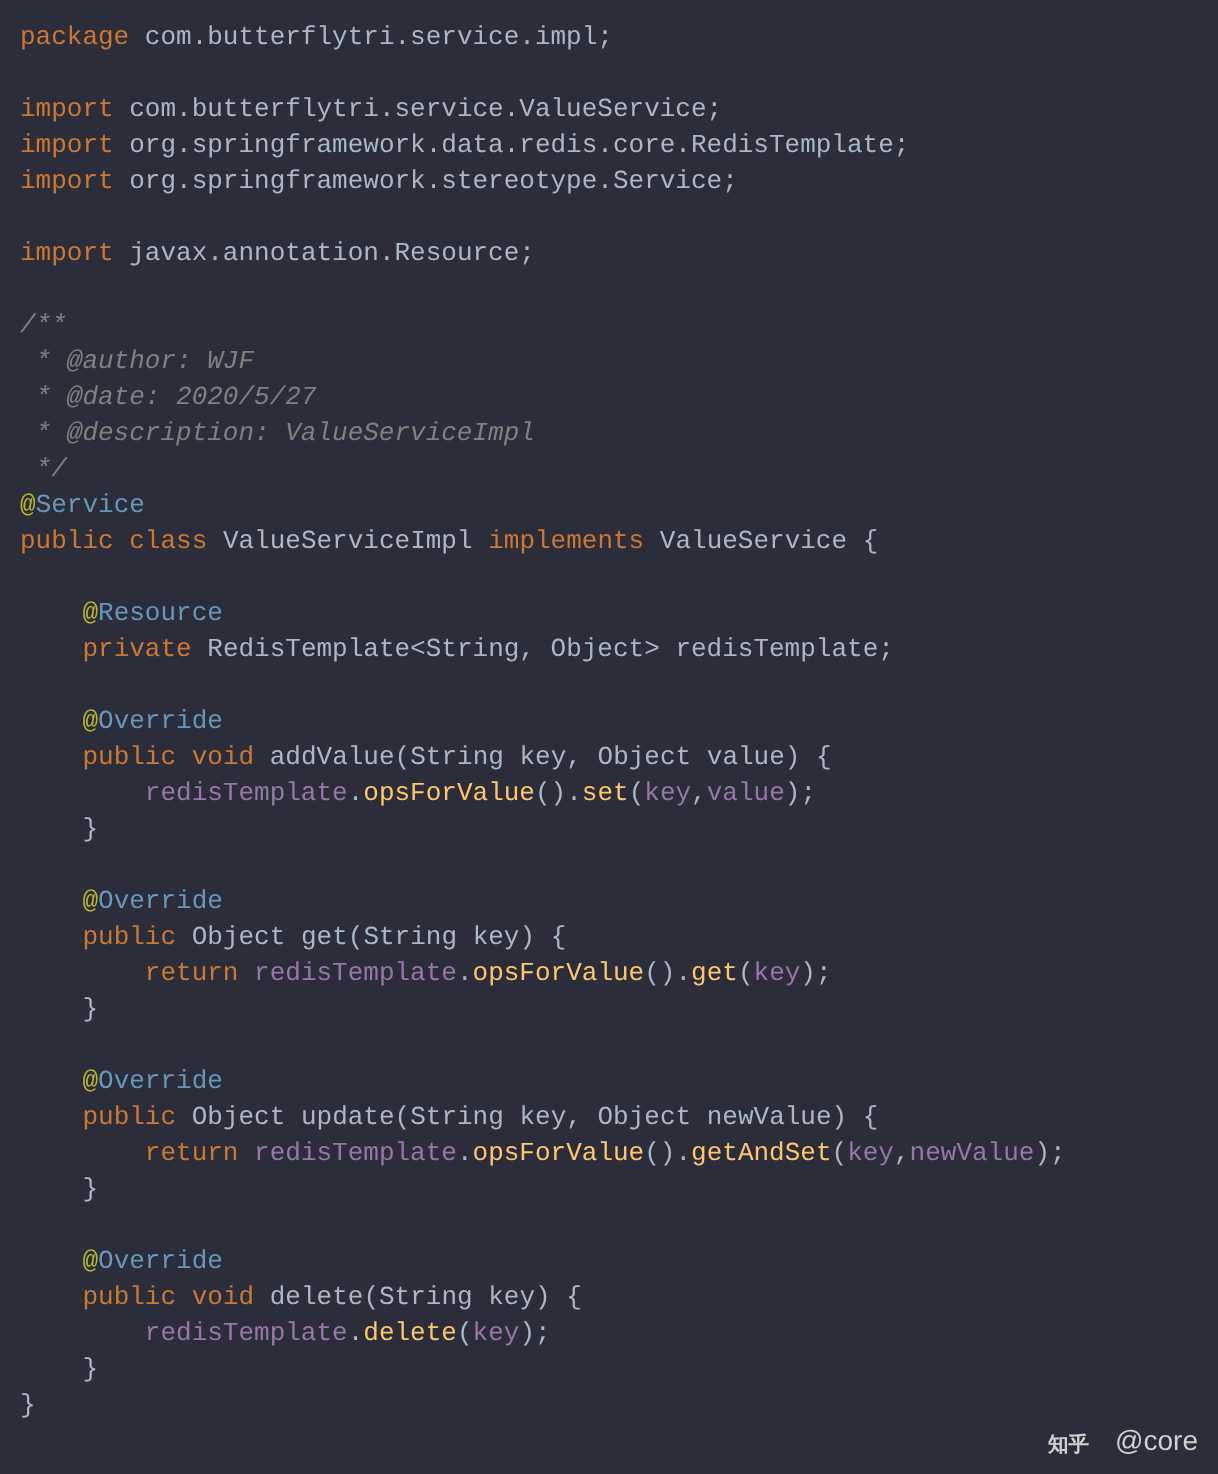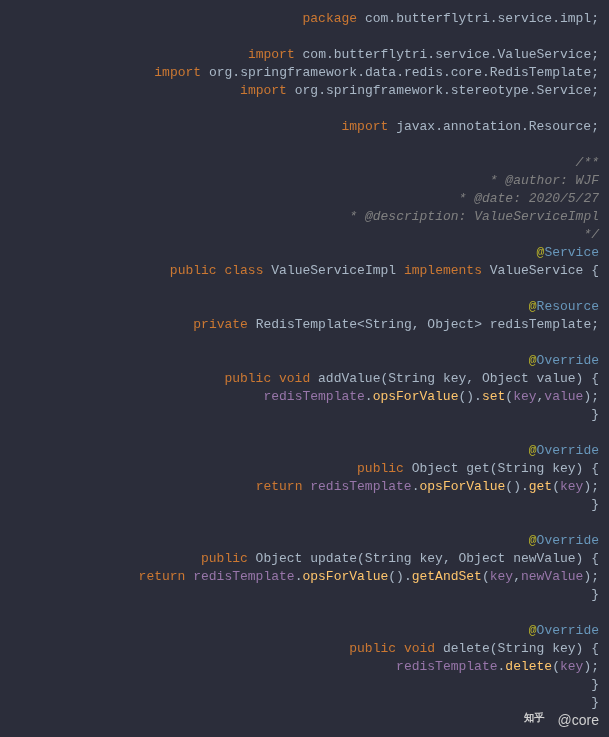--- a/index.html
+++ b/index.html
@@ -14,38 +14,37 @@
       line-height: 18px;
       color: #a9b7c6;
       padding: 10px 10px 30px 10px;
       width: 609px;
       height: 737px;
       position: relative;
       overflow: hidden;
     }
     .code-container {
       white-space: pre;
-      text-align: right;
     }
     .kw { color: #cc7832; }
     .pkg { color: #a9b7c6; }
     .comment { color: #808080; font-style: italic; }
     .annotation { color: #bbb529; }
     .annotation-name { color: #6897bb; }
     .method-call { color: #ffc66d; }
     .identifier { color: #a9b7c6; }
     .param { color: #9876aa; }
     .classname { color: #a9b7c6; }
     
     .watermark {
       position: absolute;
       bottom: 8px;
       right: 10px;
       display: flex;
-      align-items: flex-start;
+      align-items: flex-end;
       gap: 6px;
       color: #d0d0d0;
       font-family: sans-serif;
       font-size: 14px;
     }
     .zhihu-icon {
       width: 28px;
       height: 14px;
     }
   </style>

